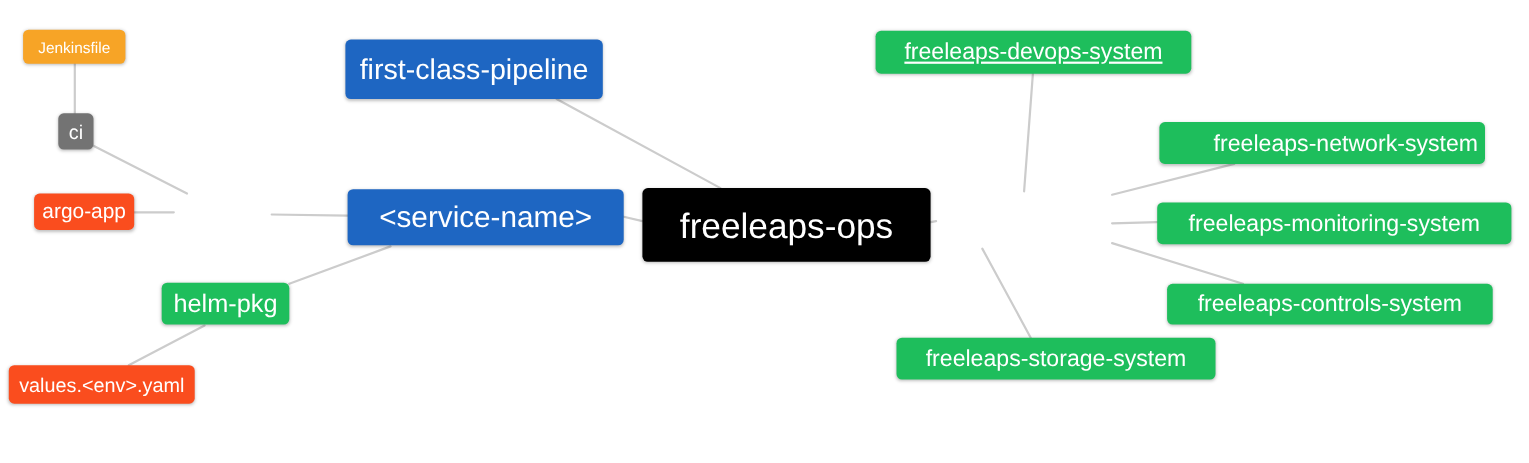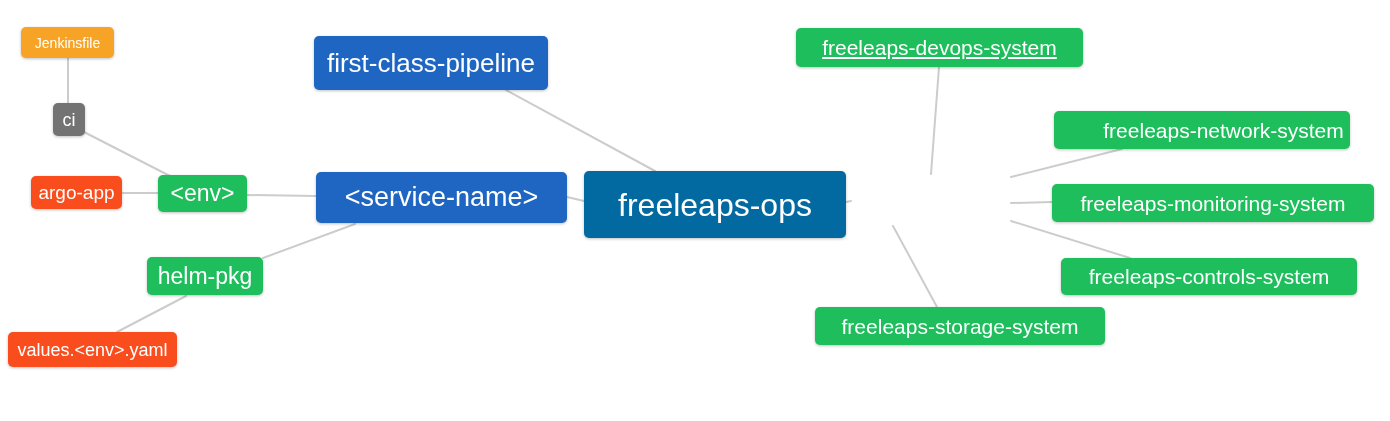--- a/index.html
+++ b/index.html
@@ -55,24 +55,23 @@
       <line x1="939" y1="67" x2="931" y2="174" stroke="#cccccc" stroke-width="2" stroke-linecap="round"></line>
       <line x1="1011" y1="177" x2="1122" y2="149" stroke="#cccccc" stroke-width="2" stroke-linecap="round"></line>
       <line x1="1011" y1="203" x2="1052" y2="202" stroke="#cccccc" stroke-width="2" stroke-linecap="round"></line>
       <line x1="1011" y1="221" x2="1130" y2="258" stroke="#cccccc" stroke-width="2" stroke-linecap="round"></line>
       <line x1="893" y1="226" x2="937" y2="307" stroke="#cccccc" stroke-width="2" stroke-linecap="round"></line>
     </svg>
 
 <div class="node" style="left: 21px; top: 27px; width: 93px; height: 31px; font-size: 14px; background: rgb(247, 164, 38); color: rgb(255, 255, 255);">Jenkinsfile</div>
     <div class="node" style="left: 53px; top: 103px; width: 32px; height: 33px; font-size: 18px; background: #737373; color: rgb(255, 255, 255);">ci</div>
     <div class="node" style="left: 31px; top: 176px; width: 91px; height: 33px; font-size: 19px; background: rgb(250, 77, 30); color: rgb(255, 255, 255);">argo-app</div>
-    <div class="node" style="left: 158px; top: 175px; width: 89px; height: 37px; font-size: 23px; background: rgb(30, 190, 92); color: rgb(255, 255, 255);">&lt;env&gt;</div>
     <div class="node" style="left: 8px; top: 332px; width: 169px; height: 35px; font-size: 18px; background: rgb(250, 77, 30); color: rgb(255, 255, 255);">values.&lt;env&gt;.yaml</div>
     <div class="node" style="left: 147px; top: 257px; width: 116px; height: 38px; font-size: 23px; background: rgb(30, 190, 92); color: rgb(255, 255, 255);">helm-pkg</div>
     <div class="node" style="left: 314px; top: 36px; width: 234px; height: 54px; font-size: 26px; background: rgb(30, 102, 194); color: rgb(255, 255, 255);">first-class-pipeline</div>
     <div class="node" style="left: 316px; top: 172px; width: 251px; height: 51px; font-size: 27px; background: rgb(30, 102, 194); color: rgb(255, 255, 255);">&lt;service-name&gt;</div>
-    <div class="node" style="left: 584px; top: 171px; width: 262px; height: 67px; font-size: 32px; background: #0369a1; color: rgb(255, 255, 255);">freeleaps-ops</div>
+    <div class="node" style="left: 584px; top: 171px; width: 262px; height: 67px; font-size: 32px; background: #000000; color: rgb(255, 255, 255);">freeleaps-ops</div>
     <div class="node" style="left: 796px; top: 28px; width: 287px; height: 39px; font-size: 21px; background: rgb(30, 190, 92); color: rgb(255, 255, 255); text-decoration: underline;">freeleaps-devops-system</div>
     <div class="node" style="left: 1054px; top: 111px; width: 296px; height: 38px; font-size: 21px; background: rgb(30, 190, 92); color: rgb(255, 255, 255); padding-left: 43px;">freeleaps-network-system</div>
     <div class="node" style="left: 1052px; top: 184px; width: 322px; height: 38px; font-size: 21px; background: rgb(30, 190, 92); color: rgb(255, 255, 255); text-align: center;">freeleaps-monitoring-system</div>
     <div class="node" style="left: 815px; top: 307px; width: 290px; height: 38px; font-size: 21px; background: rgb(30, 190, 92); color: rgb(255, 255, 255);">freeleaps-storage-system</div>
     <div class="node" style="left: 1061px; top: 258px; width: 296px; height: 37px; font-size: 21px; background: rgb(30, 190, 92); color: rgb(255, 255, 255);">freeleaps-controls-system</div>
   </div>
 
 </body></html>

